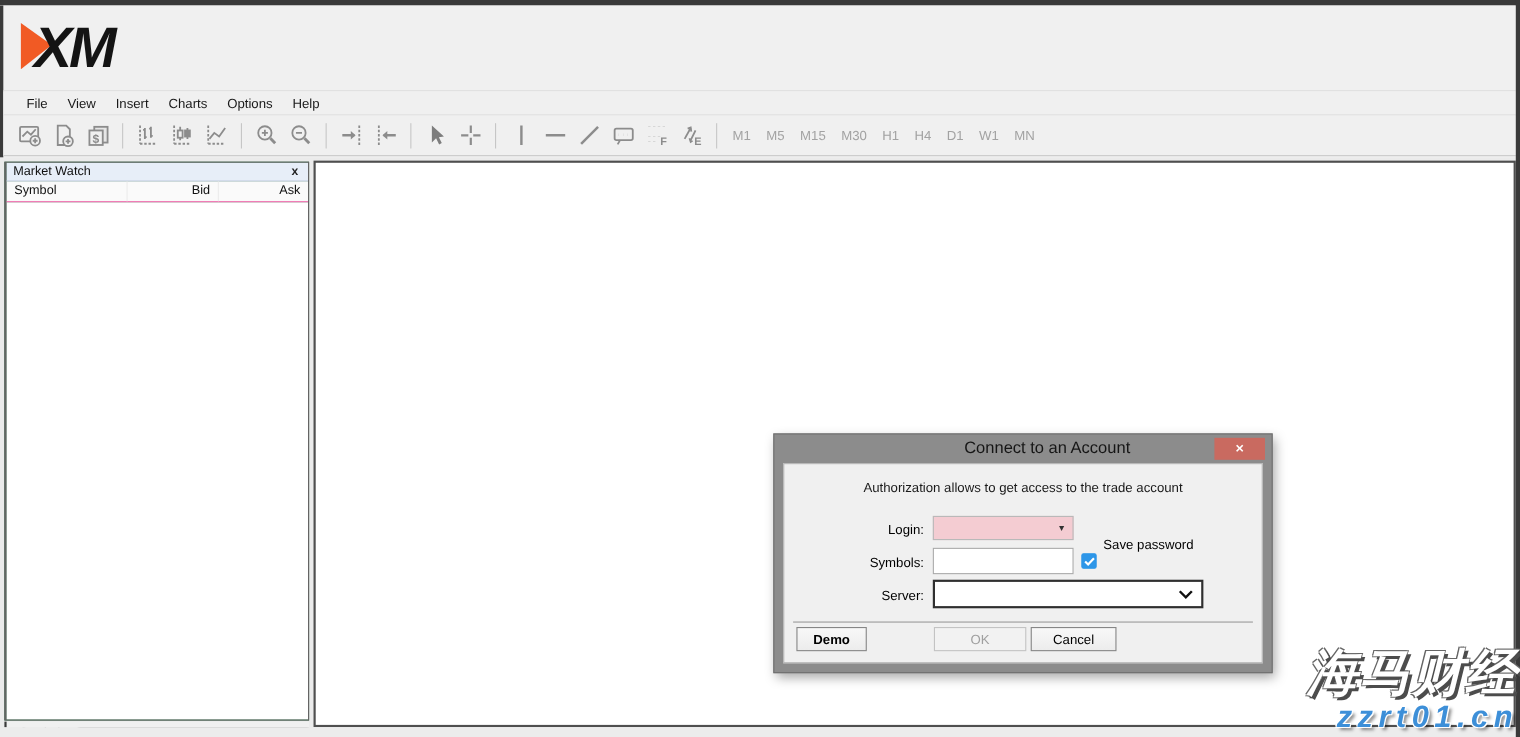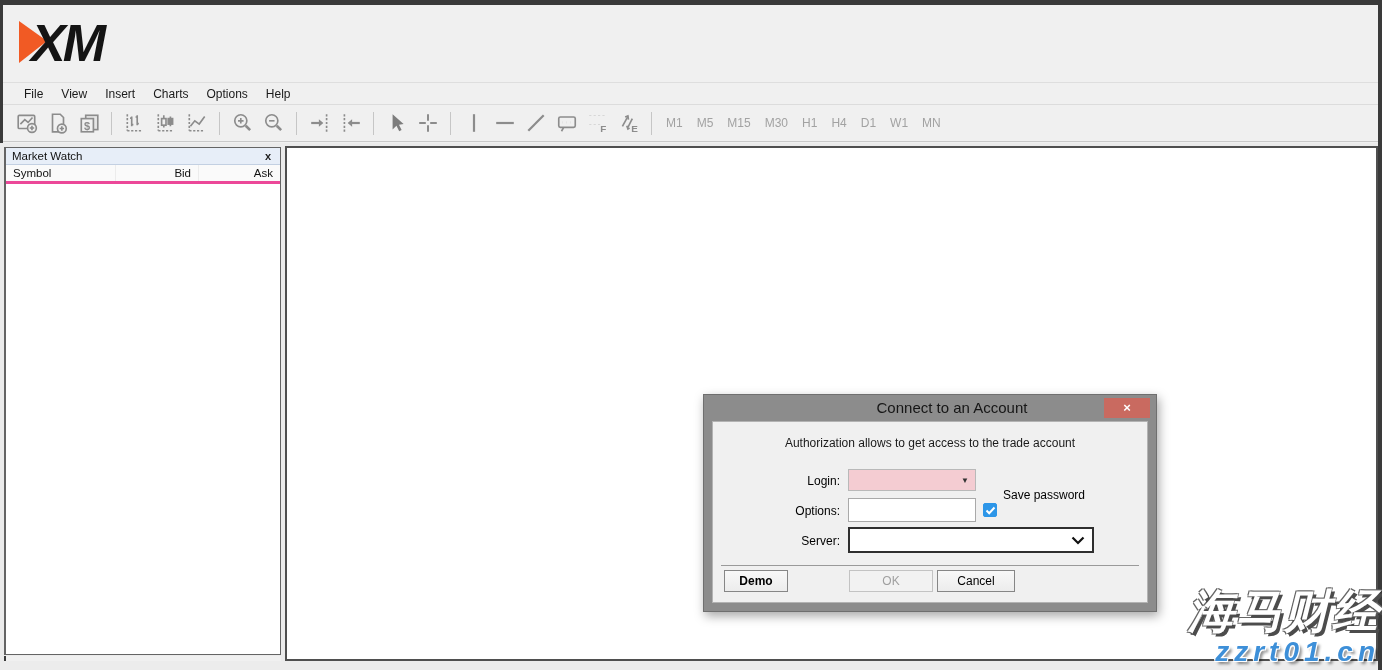--- a/index.html
+++ b/index.html
@@ -22,21 +22,21 @@
   .tb-btn { width:27px; height:27px; display:flex; align-items:center; justify-content:center; margin:0 2px; }
   .tb-sep { width:1px; height:23px; background:#c6c6c6; margin:0 7px; }
   .tb-btn svg { stroke:#8c8c8c; fill:none; stroke-width:1.5; }
   .tf { font-size:12px; color:#a2a2a2; margin:0 7px; cursor:default; }
 
   
   .market-watch { position:absolute; left:4px; top:147px; width:277px; height:508px; background:#14532d; border:1px solid #646464; border-left-width:2px; display:flex; flex-direction:column; }
   .mw-title { height:17px; background:#e7eef8; border-bottom:1px solid #c3d0e2; display:flex; align-items:center; font-size:11.5px; color:#111; padding:0 6px; }
   .mw-title-text { flex:1; }
   .mw-close { font-size:11px; font-weight:bold; color:#222; width:12px; text-align:center; cursor:default; }
-  .mw-header { height:19px; display:flex; font-size:11.5px; color:#111; background:#fafafa; border-bottom:3px solid #ec4899; }
+  .mw-header { height:19px; display:flex; font-size:11.5px; color:#111; background:#fafafa; border-bottom:1px solid #ec4899; }
   .mw-col { padding:2px 7px 0 7px; }
   .mw-col-symbol { width:110px; border-right:1px solid #ececec; }
   .mw-col-bid { width:83px; text-align:right; border-right:1px solid #ececec; }
   .mw-col-ask { flex:1; text-align:right; }
   .mw-body { flex:1; background:#fff; }
   .mw-tabs { position:absolute; left:4px; top:656px; width:277px; height:14px; background:#f0f0f0; overflow:hidden; border-left:2px solid #3a3a3a; }
   .mw-tab-frag { position:absolute; left:12px; top:4px; font-size:11px; color:#444; }
   .mw-tab-raised { position:absolute; left:64px; top:5px; width:212px; height:20px; background:#fff; border:2px solid #3c3c3c; border-bottom:none; border-radius:3px 3px 0 0; }
 
   
@@ -274,21 +274,21 @@
     </div>
     <div class="dlg-inner">
       <div class="dlg-subtitle">Authorization allows to get access to the trade account</div>
 
       <div class="fld-label" style="top:52px">Login:</div>
       <div class="login-field">
         <span></span>
         <span class="login-arrow">▼</span>
       </div>
 
-      <div class="fld-label" style="top:82px">Options:</div>
+      <div class="fld-label" style="top:82px">Symbols:</div>
       <input class="pwd-input" type="password" value="" style="">
       <div class="checkbox">
         <svg width="11" height="11" viewBox="0 0 11 11">
           <polyline points="1.5,5.5 4.2,8.2 9.5,2.5" fill="none" stroke="#ffffff" stroke-width="2"></polyline>
         </svg>
       </div>
       <div class="chk-label">Save password</div>
 
       <div class="fld-label" style="top:112px">Server:</div>
       <div class="server-field">

